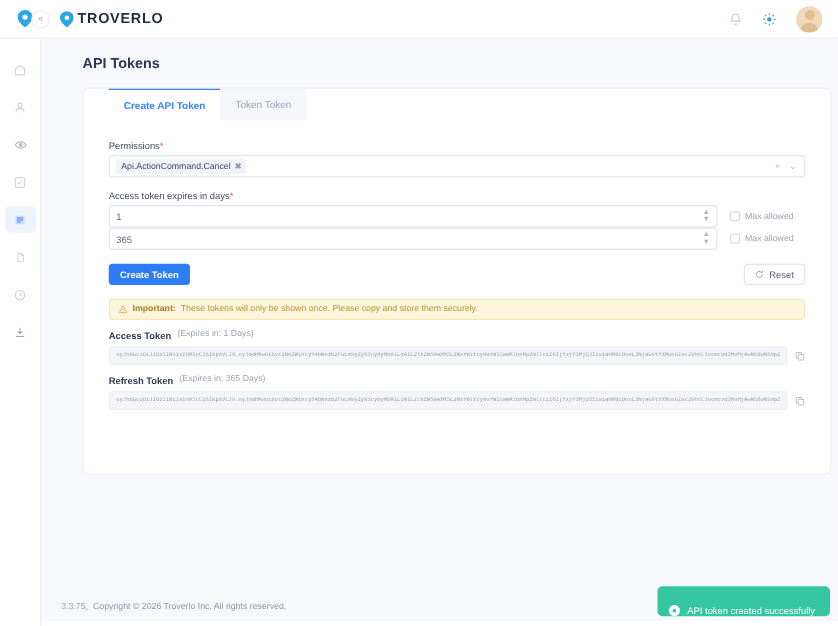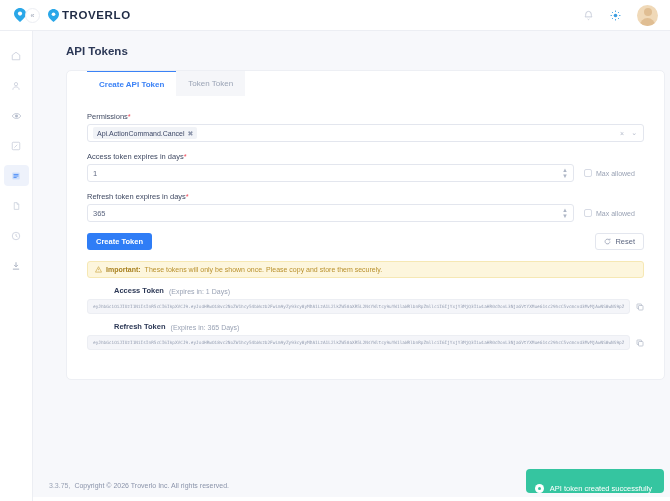--- a/index.html
+++ b/index.html
@@ -126,21 +126,21 @@
   }
 
   .alert {
     margin-top: 11px; background: #fdf6dd; border: 1px solid #f6e8b4;
     border-radius: 3px; height: 17px; display: flex; align-items: center;
     gap: 4px; padding: 0 7px; font-size: 7px; color: #b9912e;
   }
   .alert b { color: #a8801f; }
 
   .gen-title { font-size: 8px; font-weight: 700; color: #2c3856; margin-top: 12px; }
-  .tok-head { display: flex; align-items: flex-end; gap: 5px; margin-top: 8px; margin-left: 27px; }
+  .tok-head { display: flex; align-items: flex-start; gap: 5px; margin-top: 8px; }
   .tok-name { font-size: 7.5px; font-weight: 700; color: #2c3856; }
   .tok-exp { font-size: 7px; color: #9aa3b5; }
   .tok-row { display: flex; align-items: center; gap: 6px; margin-top: 4px; }
   .tok-box {
     flex: 1; height: 15px; background: #f4f5f9; border: 1px solid #eceef3;
     border-radius: 3px; display: flex; align-items: center; padding: 0 5px;
     overflow: hidden;
   }
   .tok-text {
     font-family: "DejaVu Sans Mono", monospace; font-size: 4.4px; color: #98a1b4;
@@ -301,23 +301,20 @@
               <span>▲</span>
               <span>▼</span>
             </span>
           </div>
           <div class="check-wrap">
             <span class="checkbox"></span>
             <span class="check-label">Max allowed</span>
           </div>
         </div>
 
-        <div class="field-label">
-          <span>Refresh token expires in days</span><span class="req">*</span>
-        </div>
         <div class="num-row">
           <div class="num-input">
             <span>365</span>
             <span class="spinner">
               <span>▲</span>
               <span>▼</span>
             </span>
           </div>
           <div class="check-wrap">
             <span class="checkbox"></span>

